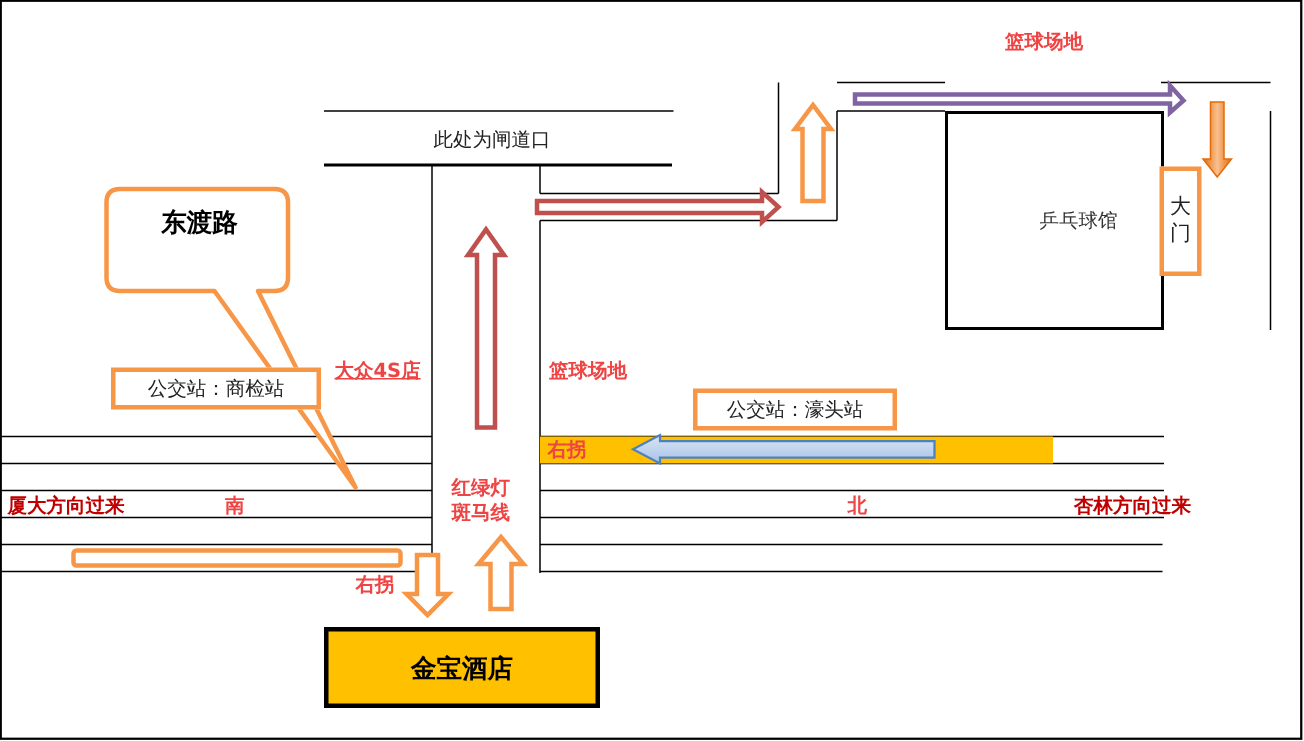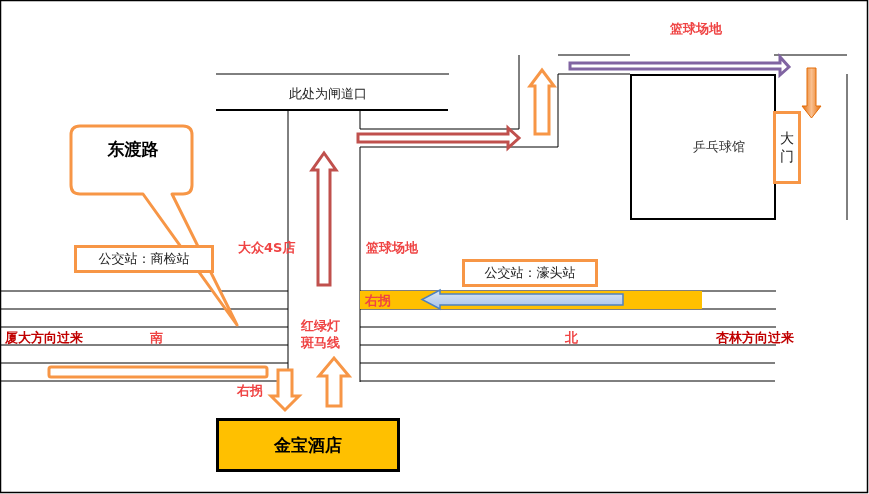--- a/index.html
+++ b/index.html
@@ -111,21 +111,21 @@
 <div class="box-orange vert" style="left:773px;top:111px;width:28px;height:73px;">
   <span>大</span>
   <span>门</span>
 </div>
 <div class="hotel">
   <span>金宝酒店</span>
 </div>
 
 <span class="lbl" style="left:289px;top:87px;color:#222;">此处为闸道口</span>
 <span class="lbl bold" style="left:670px;top:22px;">篮球场地</span>
-<span class="lbl bold" style="left:238px;top:241px;">大众4S店</span>
+<span class="lbl bold" style="left:223px;top:241px;text-decoration:underline;">大众4S店</span>
 <span class="lbl bold" style="left:366px;top:241px;">篮球场地</span>
 <div class="box-orange" style="left:26px;top:245px;width:140px;height:28px;margin-left:48px;">
   <span>公交站：商检站</span>
 </div>
 <div class="box-orange" style="left:462px;top:259px;width:136px;height:28px;">
   <span>公交站：濠头站</span>
 </div>
 <span class="lbl bold" style="left:365px;top:294px;">右拐</span>
 <span class="lbl bold" style="left:237px;top:384px;">右拐</span>
 <div class="lbl bold" style="left:301px;top:318px;line-height:1.3;text-align:center;">

